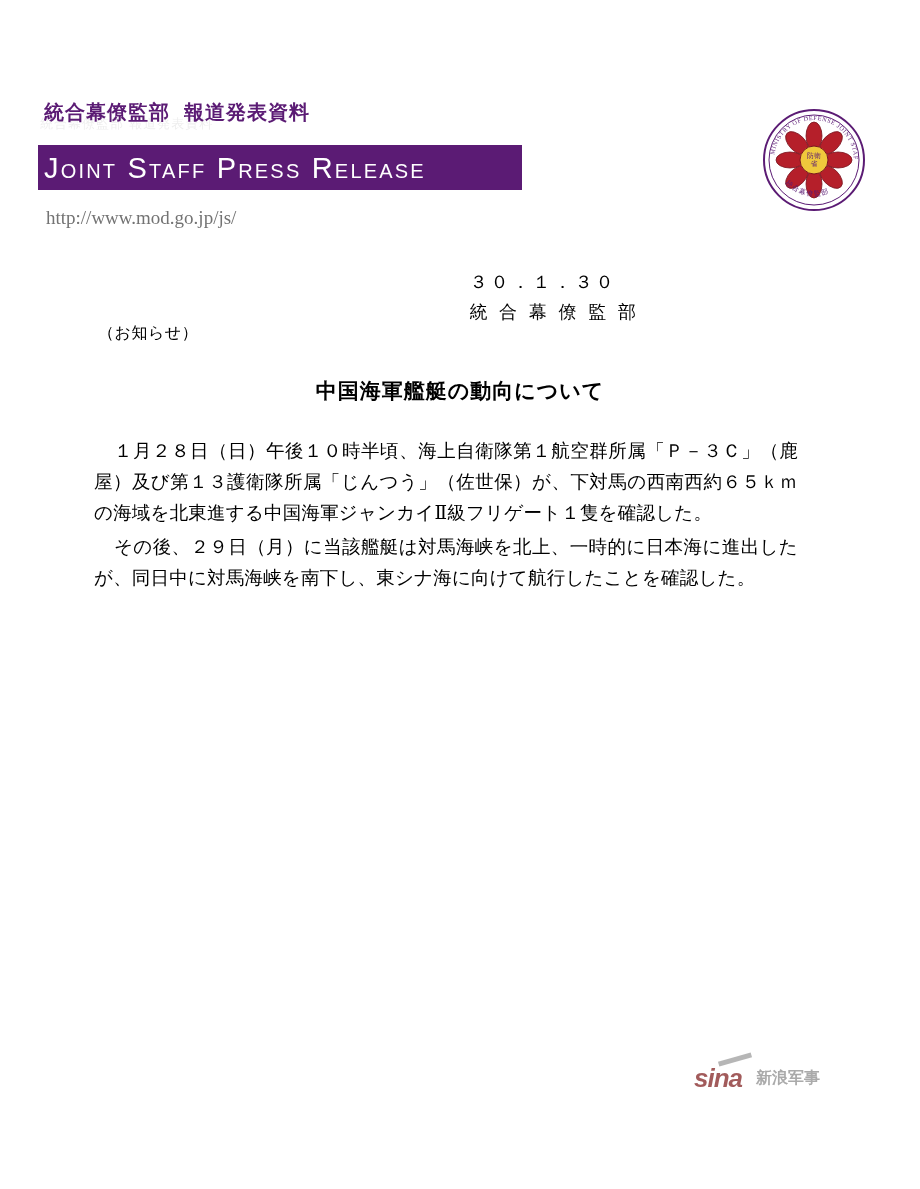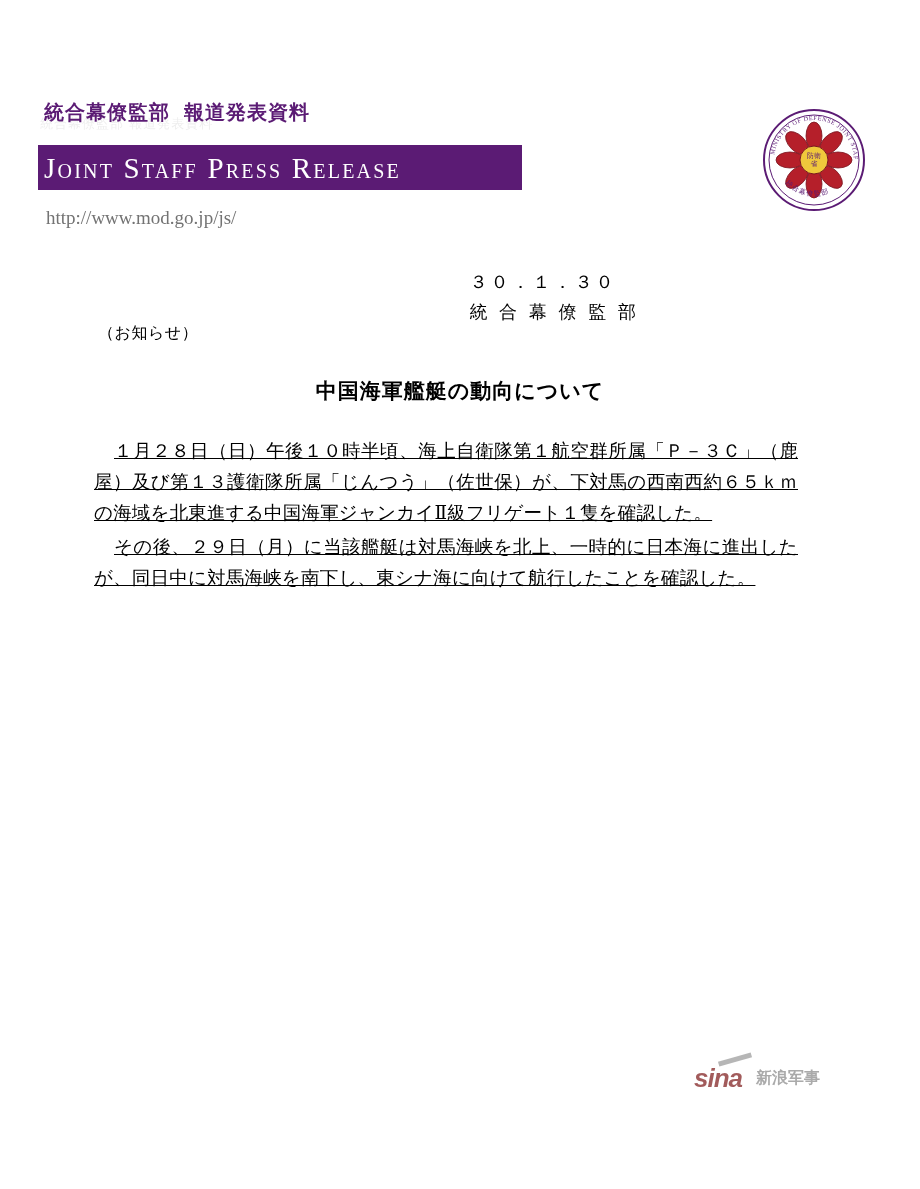--- a/index.html
+++ b/index.html
@@ -48,21 +48,21 @@
     height: 45px;
     background: #5b1b74;
   }
   .banner-text {
     position: absolute;
     left: 44px;
     top: 140px;
     width: 470px;
     height: 34px;
     color: #ffffff;
-    font-family: Liberation Serif, serif;
+    font-family: Liberation Sans, sans-serif;
     font-size: 29px;
     font-variant: small-caps;
     letter-spacing: 2.2px;
     line-height: 34px;
     white-space: nowrap;
   }
 
   .url {
     position: absolute;
     left: 46px;
@@ -129,21 +129,20 @@
     width: 712px;
     font-family: "DejaVu Serif", "Liberation Serif", serif;
     font-size: 18.5px;
     line-height: 31px;
     letter-spacing: 0.2px;
     text-align: justify;
   }
   .body-block p {
     margin: 0 8px 3px 0;
     text-indent: 20px;
-    text-decoration: underline;
   }
 
   
   .watermark {
     position: absolute;
     left: 694px;
     top: 1048px;
     width: 160px;
     height: 34px;
     opacity: 0.72;

